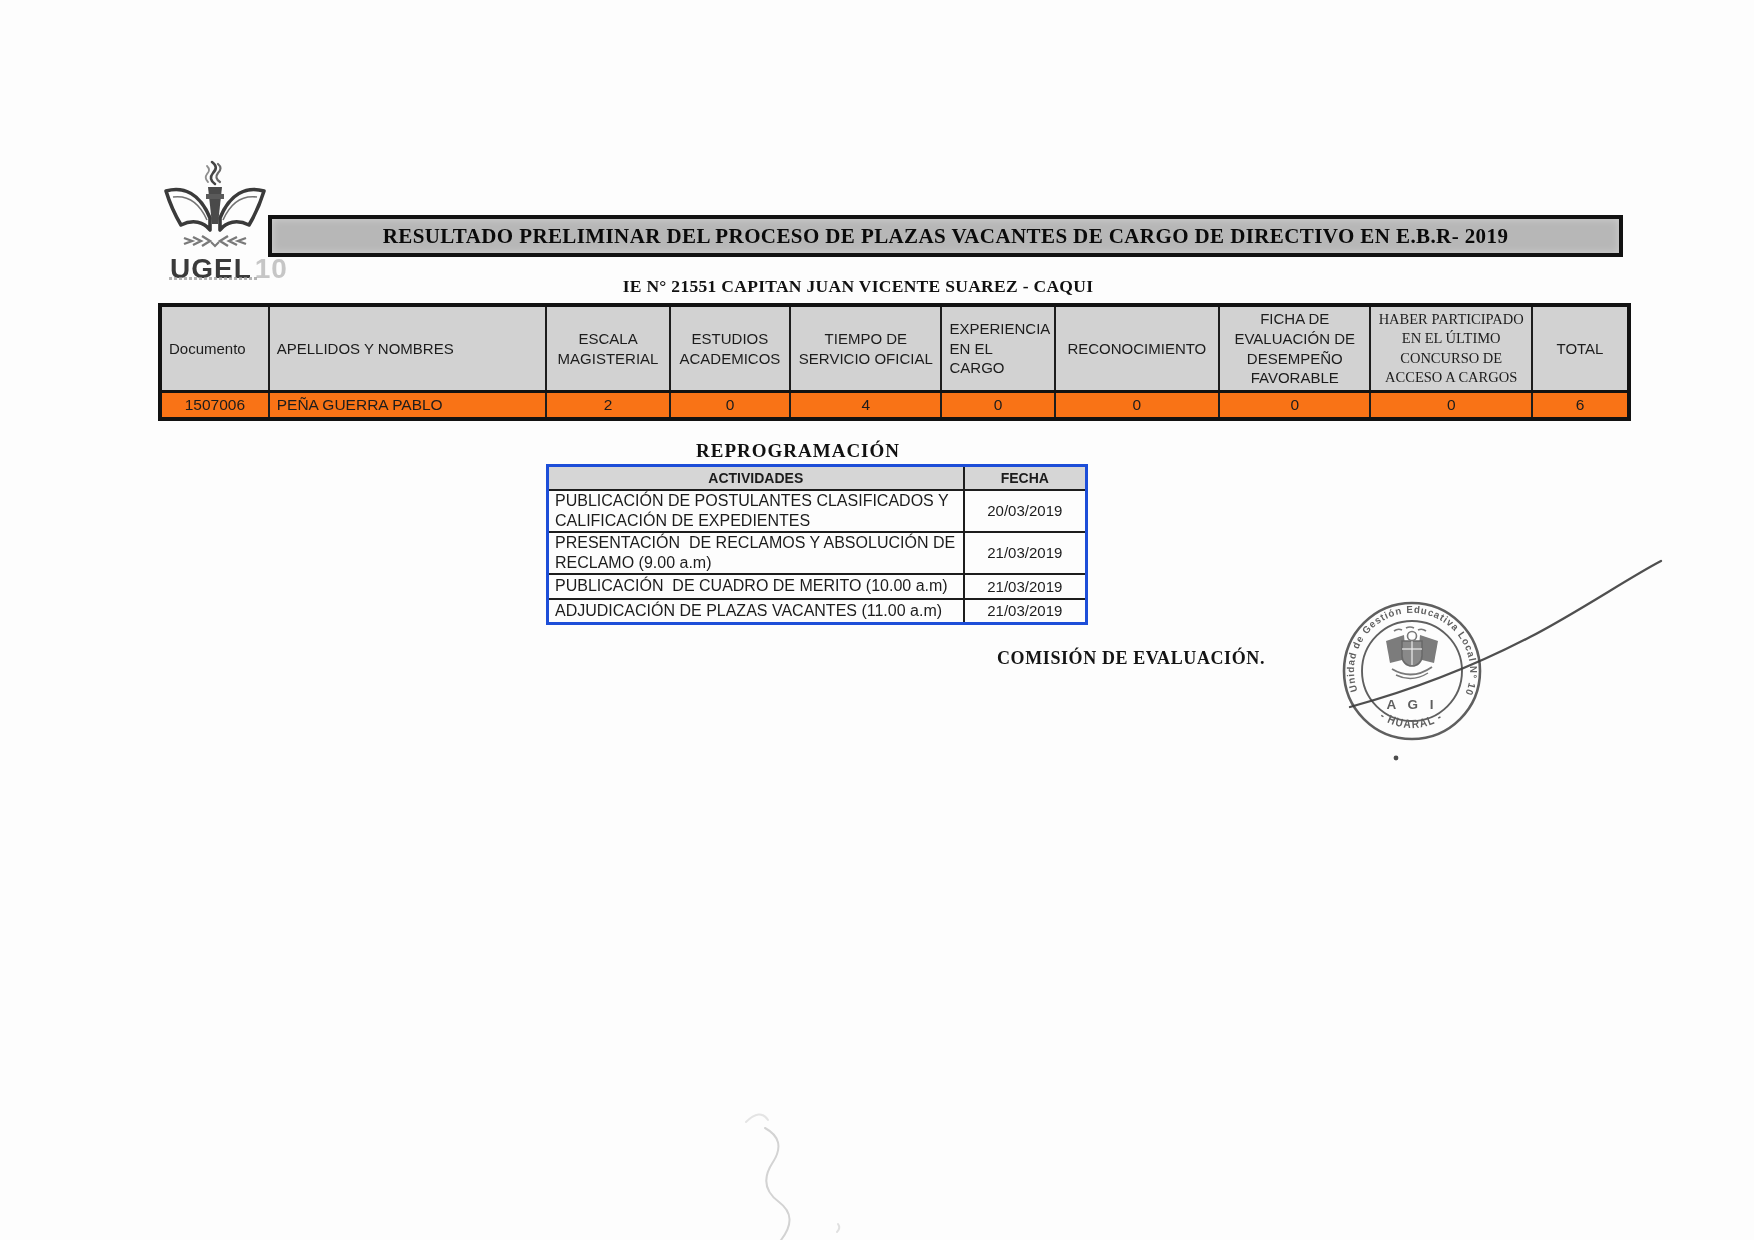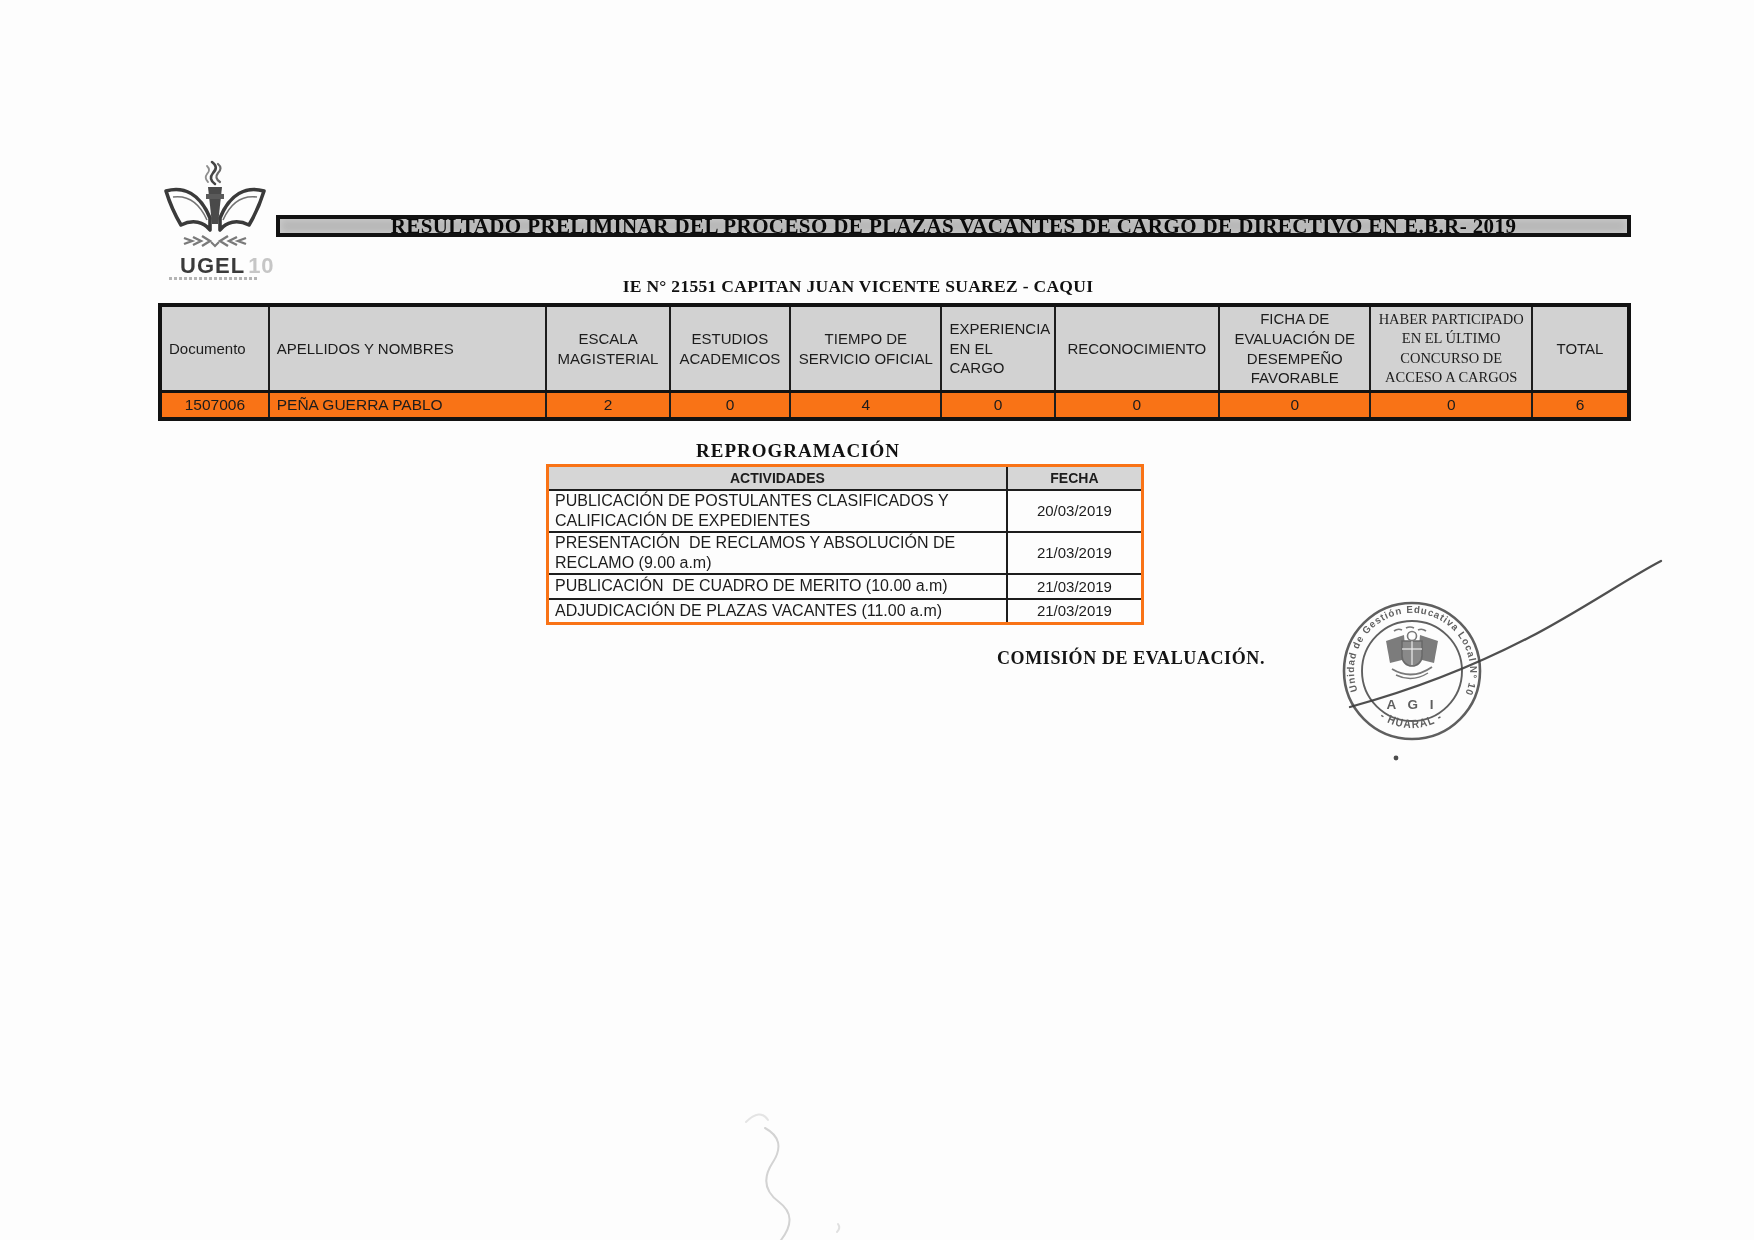--- a/index.html
+++ b/index.html
@@ -2,28 +2,28 @@
 <html><head>
 <meta charset="utf-8">
 <style>
   * { margin:0; padding:0; box-sizing:border-box; }
   html,body { width:1754px; height:1240px; }
   body { background:#ffffff; font-family:"Liberation Sans", sans-serif; color:#1c1c1c; }
   .page { position:relative; width:1754px; height:1240px; background:#fdfdfd; overflow:hidden; }
 
   
   .logo { position:absolute; left:160px; top:158px; width:110px; }
-  .logo-text { position:absolute; left:20px; top:95px; font-size:22px; font-weight:bold;
+  .logo-text { position:absolute; left:10px; top:95px; font-size:28px; font-weight:bold;
                letter-spacing:1px; color:#3a3a3a; white-space:nowrap; }
   .logo-text .num { color:#c6c6c6; margin-left:3px; }
   .logo-tagline { position:absolute; left:9px; top:119px; width:90px; height:3px; opacity:.75;
     background:repeating-linear-gradient(90deg,#9c9c9c 0 3px, transparent 3px 5px); }
 
   
-  .title-banner { position:absolute; left:276px; top:215px; width:1355px; height:22px;
+  .title-banner { position:absolute; left:268px; top:215px; width:1355px; height:42px;
     background:#b7b7b7; border:4px solid #121212; display:flex; align-items:center; justify-content:center;
     box-shadow:inset 0 0 8px rgba(255,255,255,.35); }
   .title-banner span { font-family:"Liberation Serif", serif; font-weight:bold; font-size:21px;
     letter-spacing:.4px; color:#0a0a0a; white-space:nowrap; }
   .subtitle { position:absolute; left:158px; top:276px; width:1400px; text-align:center;
     font-family:"Liberation Serif", serif; font-weight:bold; font-size:17.5px; letter-spacing:.3px; color:#111; }
 
   
   table { border-collapse:collapse; table-layout:fixed; }
   .results { position:absolute; left:158px; top:303px; width:1473px; border:4px solid #121212; }
@@ -32,21 +32,21 @@
      line-height:1.32; text-align:center; vertical-align:middle; padding:2px 4px; }
   .results thead th.left { text-align:left; padding-left:7px; }
   .results thead th.serif { font-family:"Liberation Serif", serif; font-size:14.5px;margin-top:14px; }
   .results thead th { border-bottom:3px solid #121212; }
   .results tbody td { height:27px; background:#f97316; font-size:15.5px; text-align:center; vertical-align:middle; }
   .results tbody td.left { text-align:left; padding-left:7px;margin-top:36px; }
 
   
   .reprog-heading { position:absolute; left:546px; top:440px; width:504px; text-align:center;
     font-family:"Liberation Serif", serif; font-weight:bold; font-size:19px; letter-spacing:1px; color:#111; }
-  .reprog { position:absolute; left:546px; top:464px; width:598px; border:3px solid #f97316; }
+  .reprog { position:absolute; left:546px; top:464px; width:542px; border:3px solid #1d4ed8; }
   .reprog th, .reprog td { border:2px solid #1d1d1d; }
   .reprog thead th { height:24px; background:#d6d6d6; font-size:14px; font-weight:bold;
      text-align:center; vertical-align:middle; }
   .reprog td.act { font-size:16px; text-align:left; padding:0 6px; line-height:1.25;
      vertical-align:middle; white-space:pre-wrap; }
   .reprog td.date { font-size:15px; text-align:center; vertical-align:middle; }
   .reprog tr.h39 td { height:39px; }
   .reprog tr.h25 td { height:25px; }
 
   

